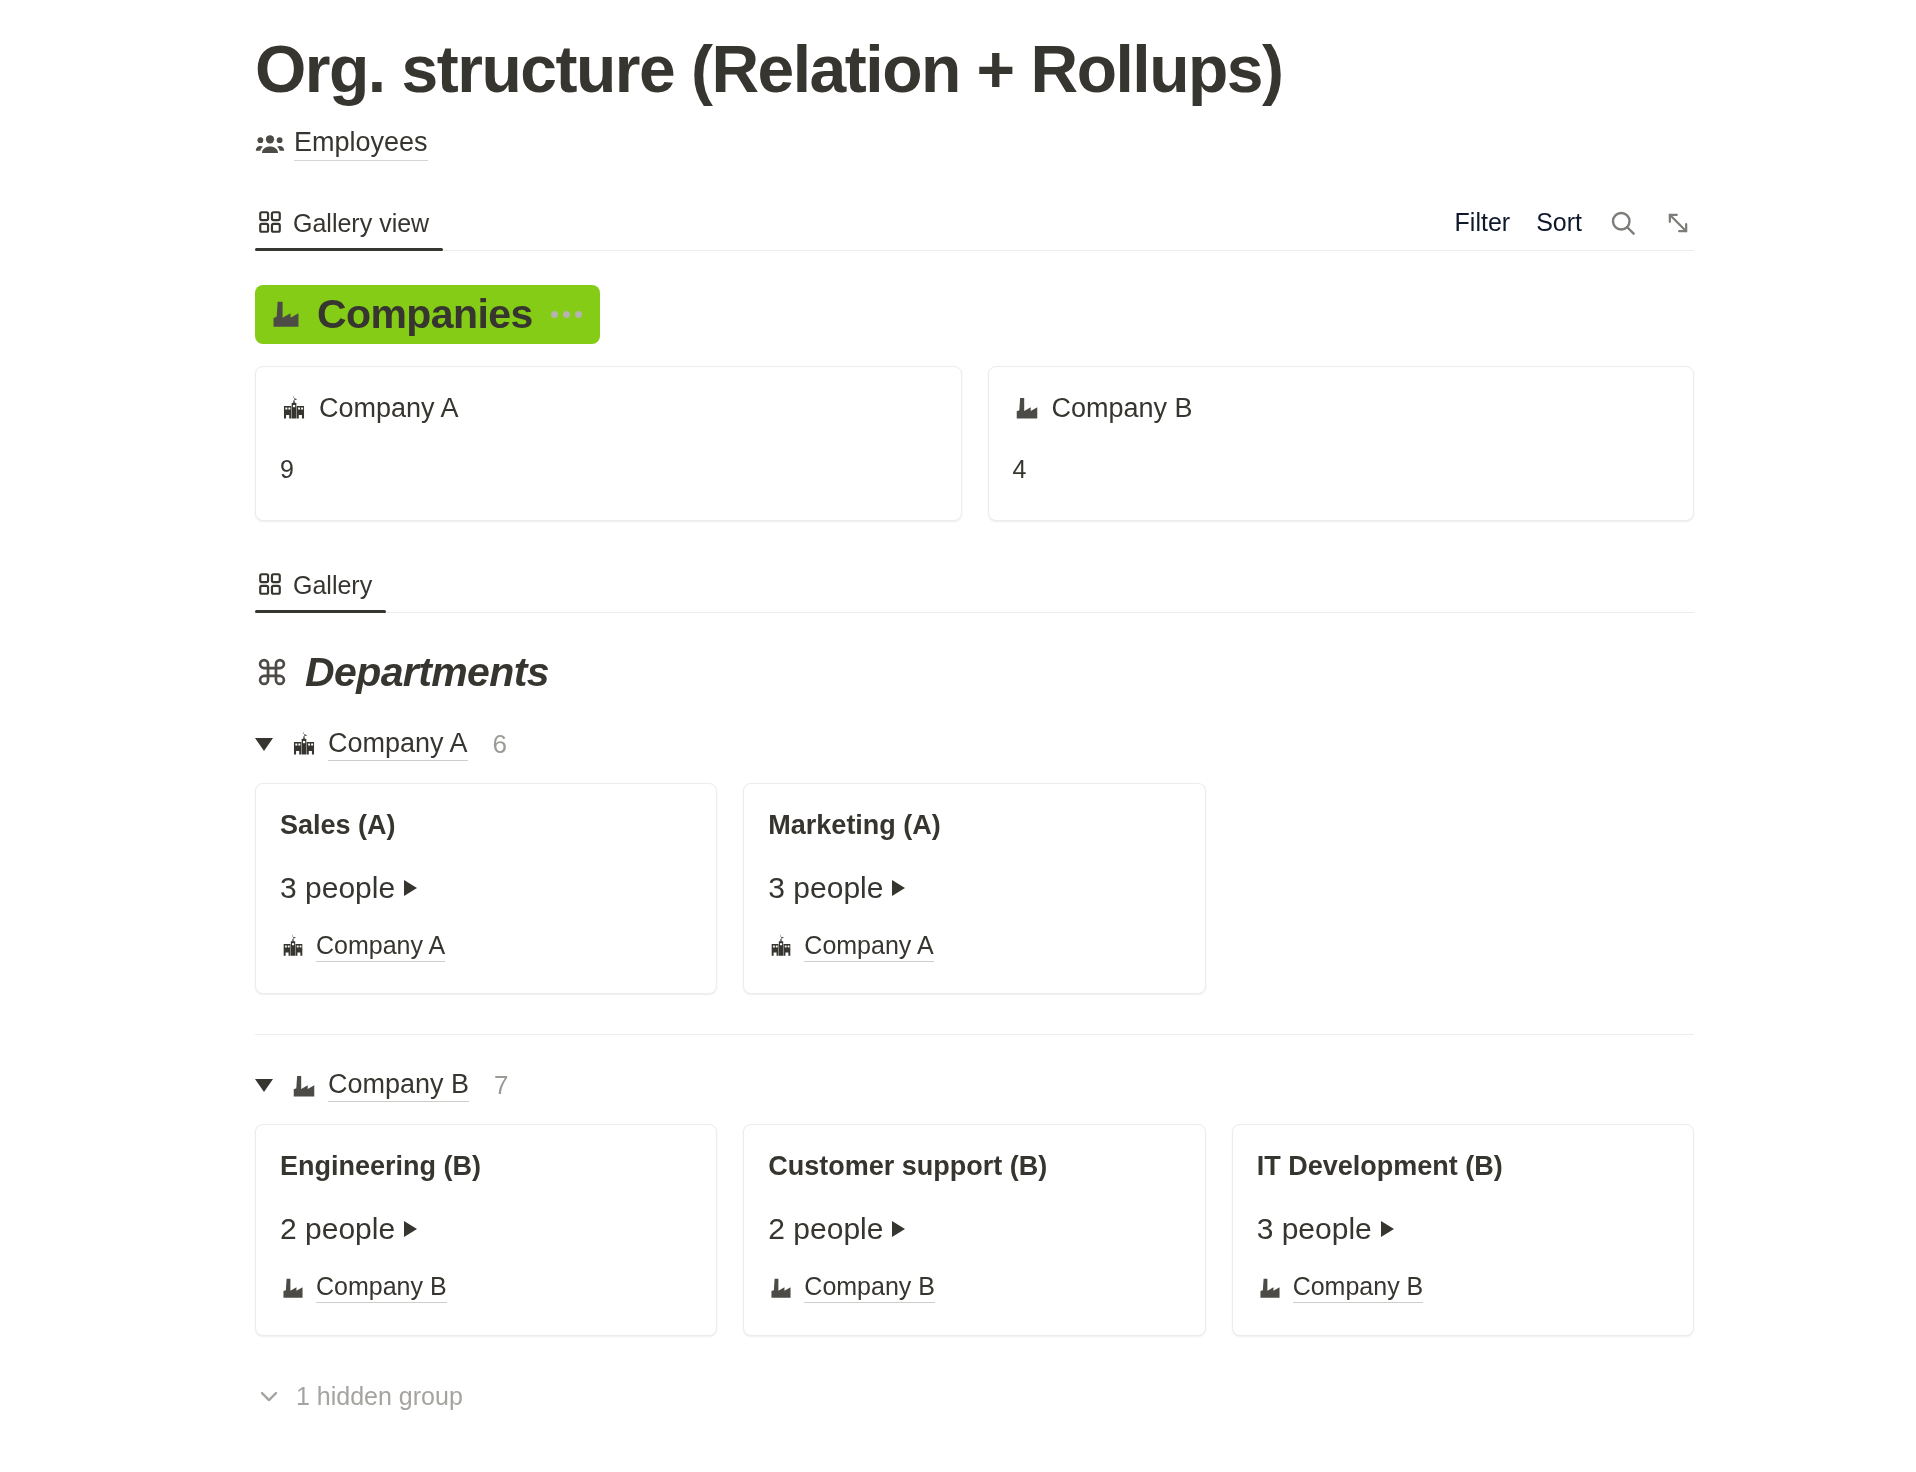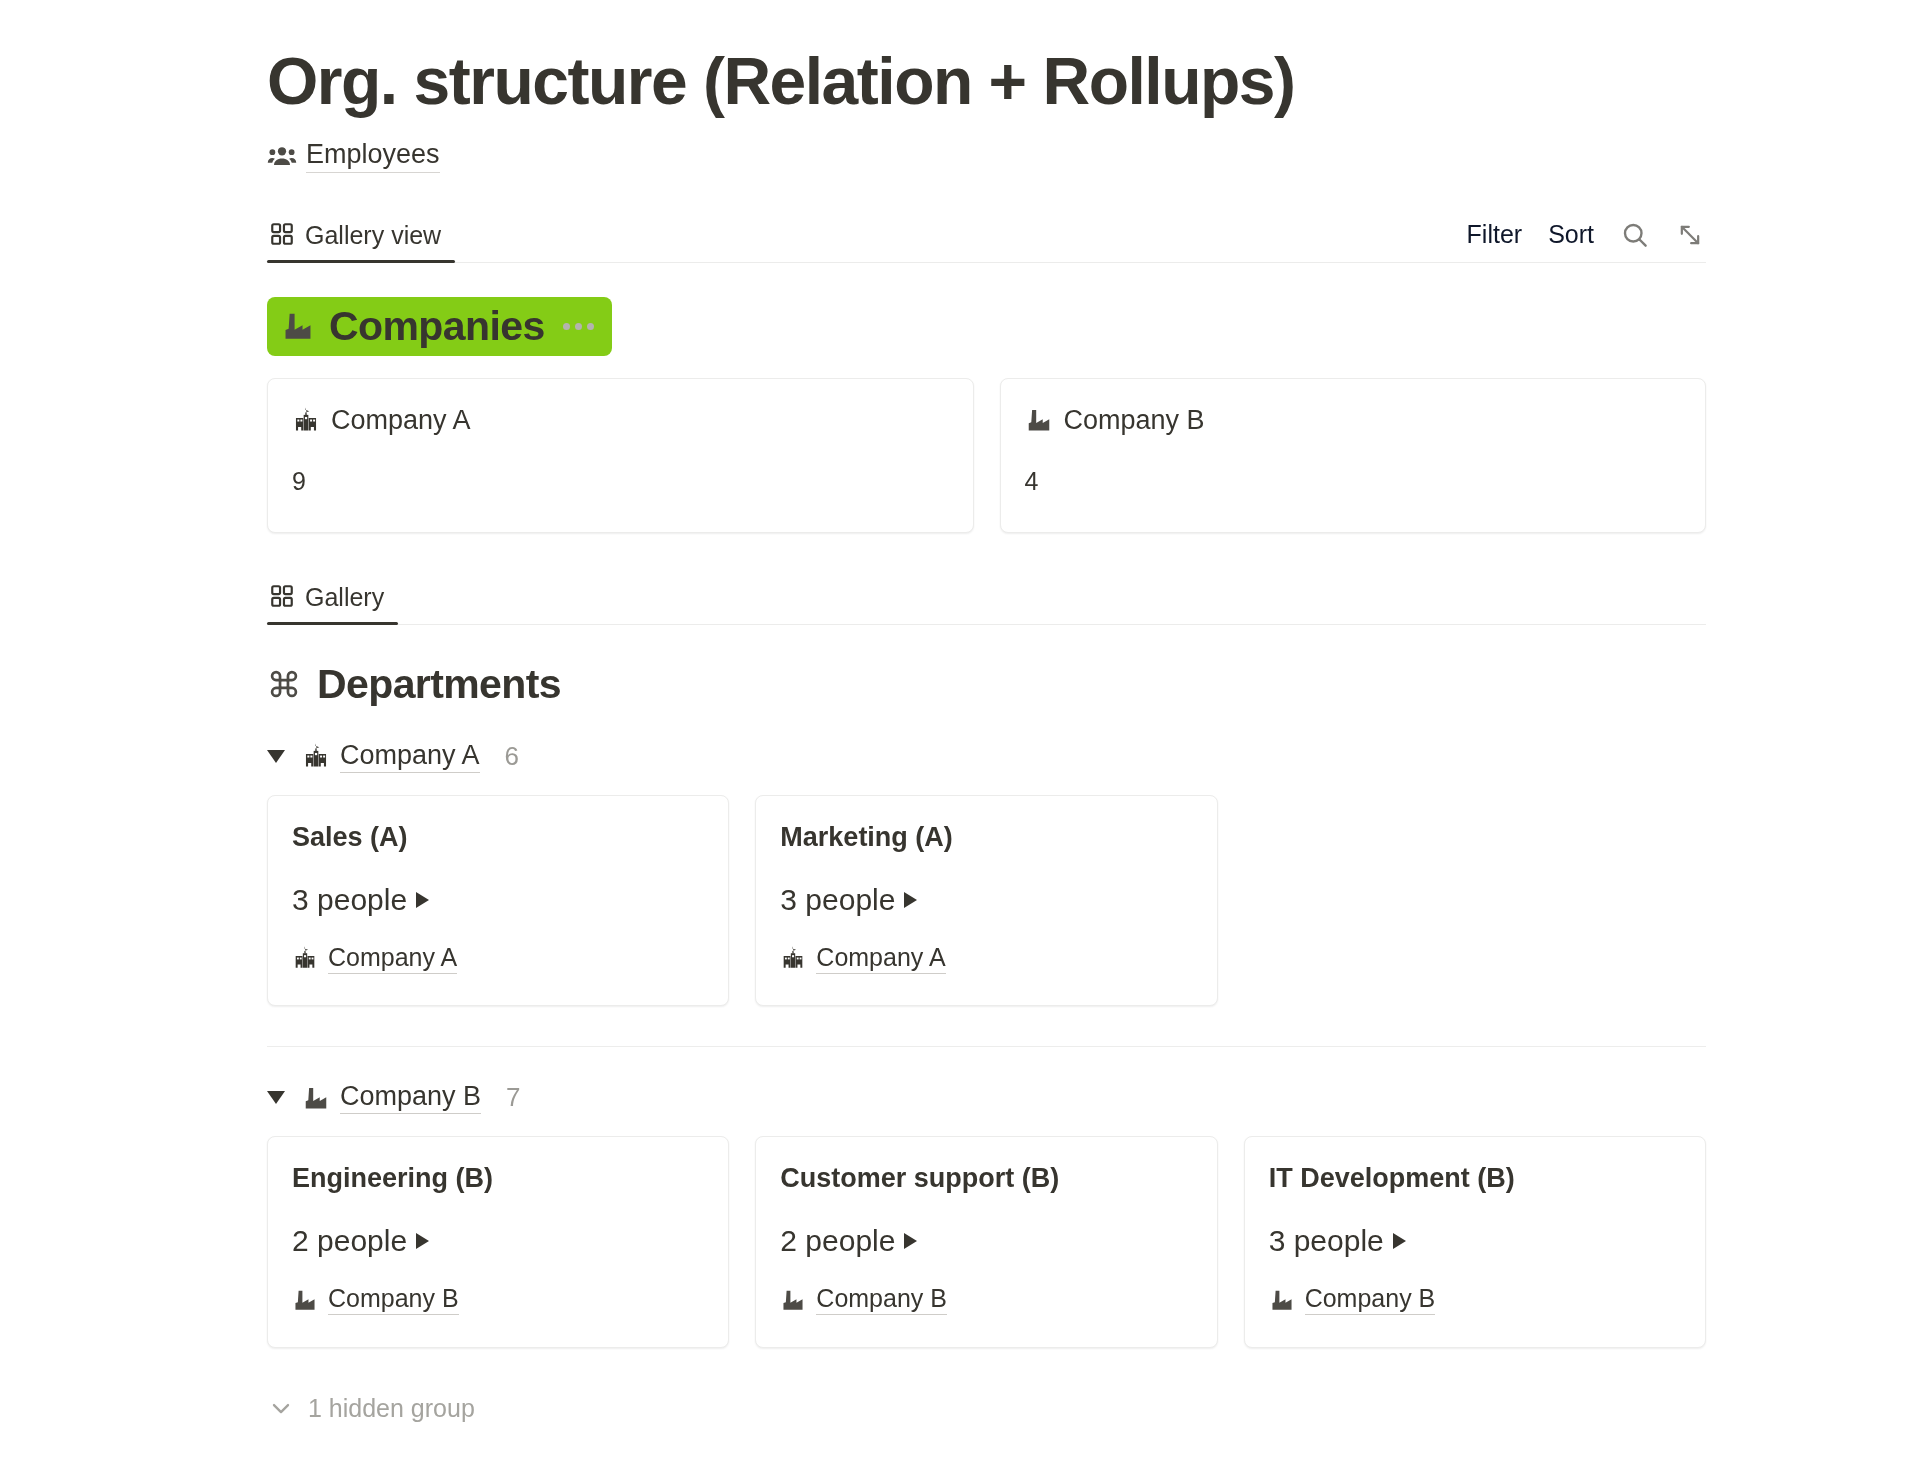--- a/index.html
+++ b/index.html
@@ -10,21 +10,21 @@
     background: #ffffff;
     font-family: "Liberation Sans", sans-serif;
     color: #37352f;
     -webkit-font-smoothing: antialiased;
   }
 
   .page {
     width: 1916px;
     height: 1472px;
     position: relative;
-    padding: 16px;
+    padding: 4px;
     overflow: hidden;
   }
 
   .content {
     margin-left: 251px;
     width: 1439px;
     padding-top: 30px;
   }
 
   
@@ -134,20 +134,21 @@
   .dots i {
     width: 7px; height: 7px; border-radius: 50%;
     background: #b4b3ae; display: block;
   }
 
   .section-heading {
     display: flex;
     align-items: center;
     gap: 16px;
     margin: 38px 0 28px 0;
+    font-style: italic;
   }
   .section-heading .sh-title {
     font-size: 41px;
     font-weight: 700;
     letter-spacing: -0.6px;
     color: #37352f;
     line-height: 1.05;
   }
 
   

